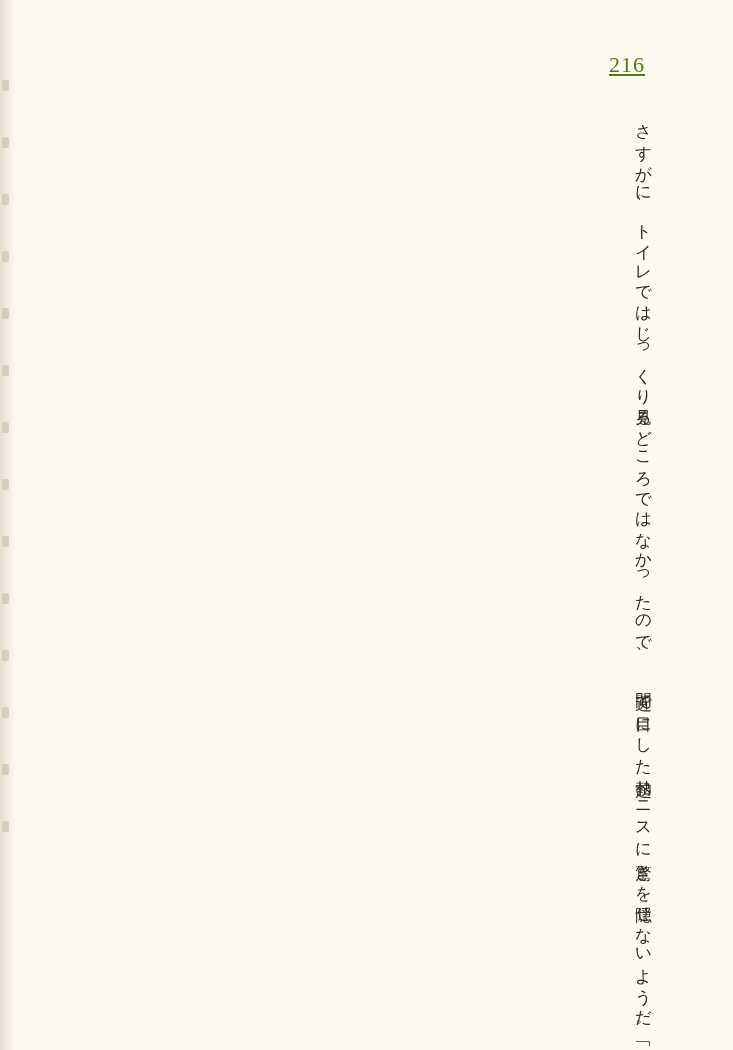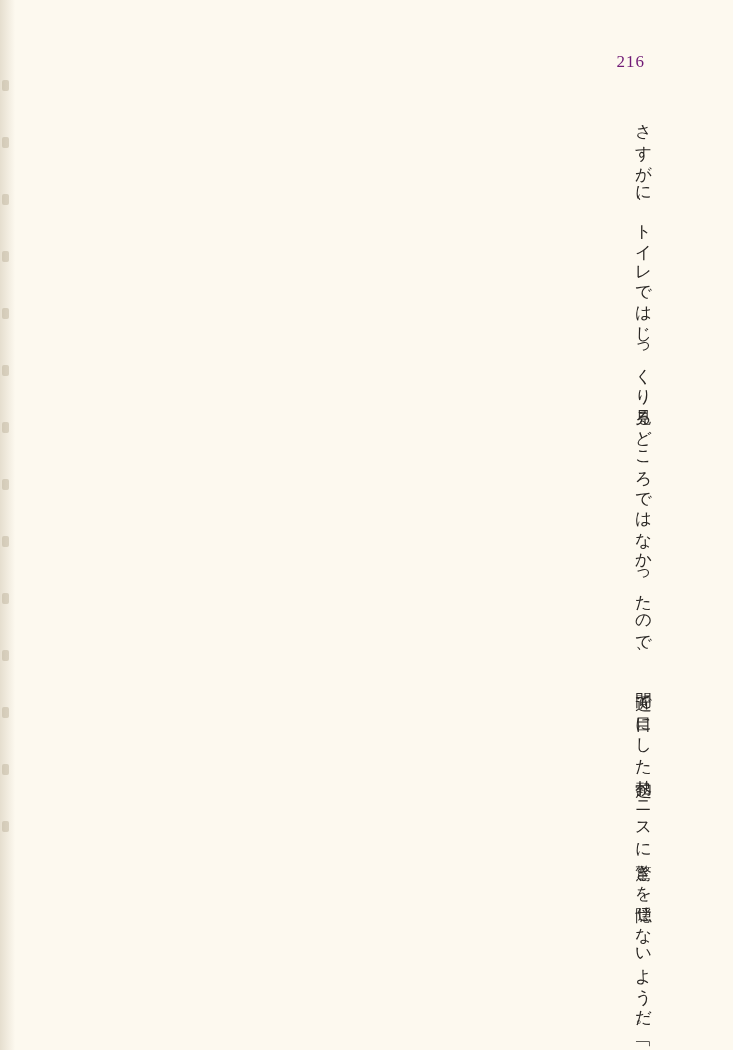--- a/index.html
+++ b/index.html
@@ -40,23 +40,24 @@
     width: 7px;
     height: 11px;
     margin-bottom: 46px;
     background: rgba(176,162,138,0.38);
     border-radius: 2px;
   }
   .page-number {
     position: absolute;
     top: 52px;
     right: 88px;
-    font-size: 17px;
+    font-size: 22px;
     letter-spacing: 1px;
-    color: #701a75;
+    color: #4d7c0f;
+    text-decoration: underline;
   }
   .text-block {
     position: absolute;
     top: 96px;
     right: 74px;
     height: 880px;
     width: 560px;
     display: flex;
     flex-direction: row;
     writing-mode: vertical-rl;

